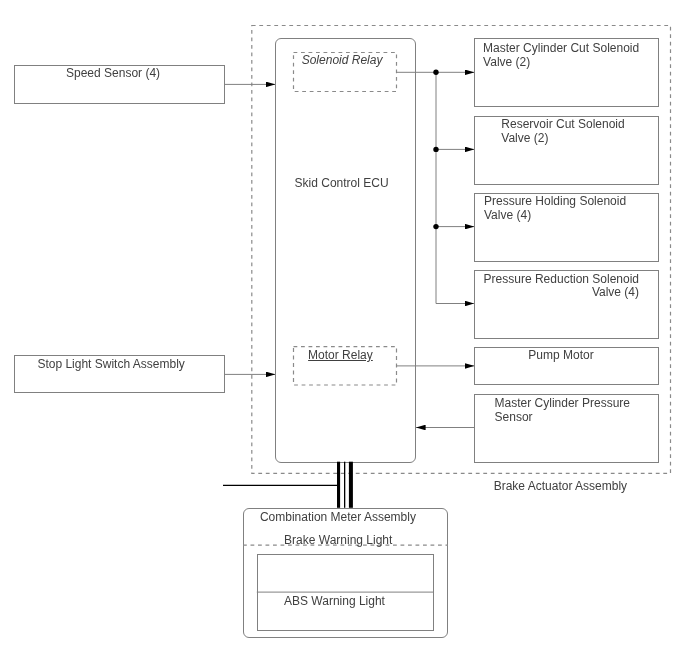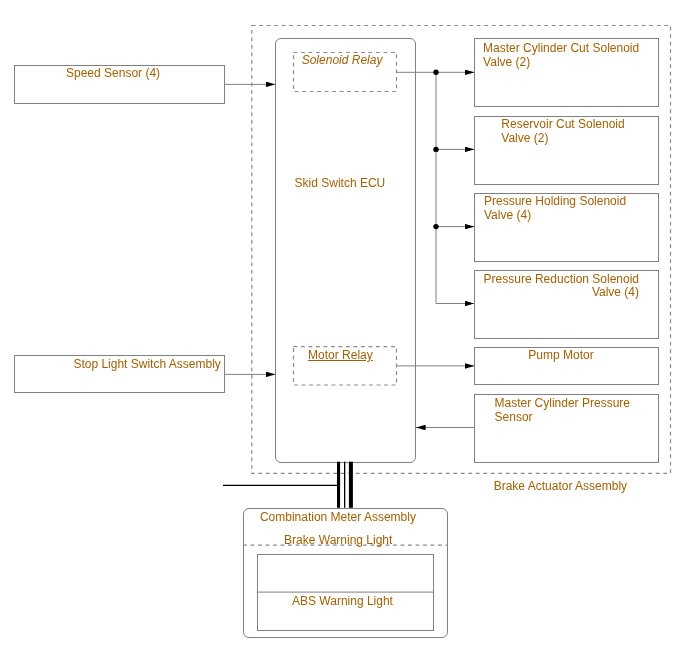--- a/index.html
+++ b/index.html
@@ -3,42 +3,42 @@
 <meta charset="utf-8">
 <title>Brake Control System Block Diagram</title>
 <style>
   html,body{margin:0;padding:0;background:#ffffff;}
   body{width:688px;height:658px;position:relative;overflow:hidden;
        font-family:"Liberation Sans",sans-serif;color:#000;
        -webkit-font-smoothing:antialiased;}
   #diagram{position:absolute;left:0;top:0;width:688px;height:658px;background:#fff;}
   .box{position:absolute;box-sizing:border-box;border:1px solid #808080;background:#fff;}
   .rbox{position:absolute;box-sizing:border-box;border:1px solid #808080;border-radius:6px;background:#fff;}
-  .lbl{position:absolute;font-size:12px;line-height:13.8px;white-space:pre;color:#a16207;}
+  .lbl{position:absolute;font-size:12px;line-height:13.8px;white-space:pre;color:#404040;}
   svg.layer{position:absolute;left:0;top:0;width:688px;height:658px;overflow:visible;}
 </style>
 </head>
 <body>
 
 <div id="diagram">
 
   <svg class="layer" viewBox="0 0 688 658">
     <g>
       <rect x="251.8" y="25.5" width="418.7" height="447.9" fill="none" stroke="#8a8a8a" stroke-width="1.2" stroke-dasharray="3.8 3.7"></rect>
     </g>
   </svg>
 
   <div class="box" style="left:13.5px;top:64.7px;width:211.5px;height:39.3px;"></div>
   <div class="lbl" style="left:66px;top:67px;">Speed Sensor (4)</div>
 
   <div class="box" style="left:13.5px;top:354.8px;width:211.2px;height:38.7px;"></div>
-  <div class="lbl" style="left:37.4px;top:358.4px;margin-left:36px;">Stop Light Switch Assembly</div>
+  <div class="lbl" style="left:37.4px;top:358.4px;">Stop Light Switch Assembly</div>
 
   <div class="rbox" style="left:274.5px;top:38.2px;width:141.5px;height:425px;"></div>
-  <div class="lbl" style="left:294.6px;top:177px;">Skid Switch ECU</div>
+  <div class="lbl" style="left:294.6px;top:177px;">Skid Control ECU</div>
 
   <svg class="layer" viewBox="0 0 688 658">
     <rect x="293.5" y="52.5" width="103" height="39" fill="none" stroke="#8a8a8a" stroke-width="1.2" stroke-dasharray="3.8 3.7"></rect>
     <rect x="293.5" y="346.6" width="103" height="38.4" fill="none" stroke="#8a8a8a" stroke-width="1.2" stroke-dasharray="3.8 3.7"></rect>
   </svg>
   <div class="lbl" style="left:301.7px;top:54.3px;font-style:italic;">Solenoid Relay</div>
   <div class="lbl" style="left:308.1px;top:349.2px;text-decoration:underline;">Motor Relay</div>
 
   <div class="box" style="left:474.2px;top:38.2px;width:184.6px;height:69px;"></div>
   <div class="lbl" style="left:483.1px;top:41.8px;"><span>Master Cylinder Cut Solenoid</span><br><span>Valve (2)</span></div>
@@ -96,15 +96,15 @@
   <div class="lbl" style="left:259.9px;top:511.2px;">Combination Meter Assembly</div>
   <svg class="layer" viewBox="0 0 688 658">
     <line x1="243" y1="545.2" x2="448" y2="545.2" stroke="#8a8a8a" stroke-width="1.2" stroke-dasharray="3.8 3.7"></line>
   </svg>
 
   <div class="box" style="left:256.8px;top:554px;width:177px;height:76.5px;"></div>
   <svg class="layer" viewBox="0 0 688 658">
     <line x1="256.8" y1="592.1" x2="433.8" y2="592.1" stroke="#808080" stroke-width="1"></line>
   </svg>
   <div class="lbl" style="left:284.1px;top:534px;">Brake Warning Light</div>
-  <div class="lbl" style="left:292px;top:594.7px;">ABS Warning Light</div>
+  <div class="lbl" style="left:284px;top:594.7px;">ABS Warning Light</div>
 
 </div>
 
 </body></html>

